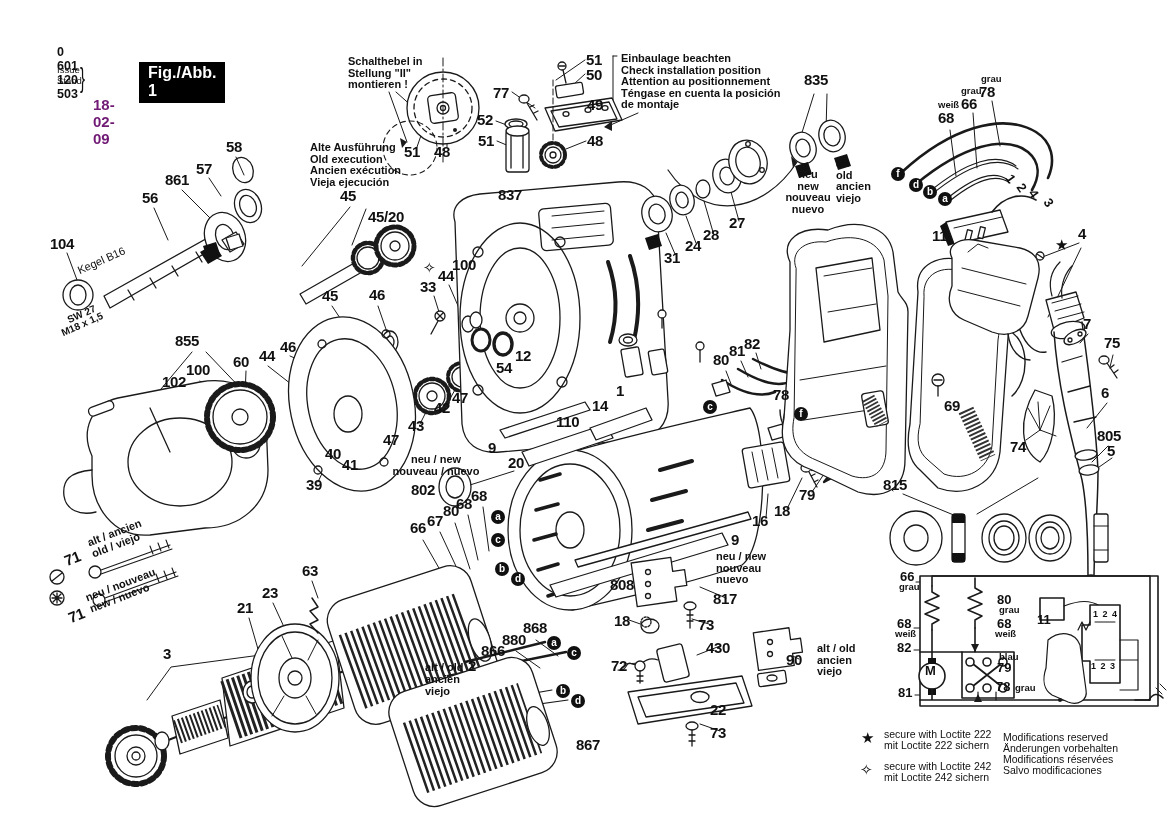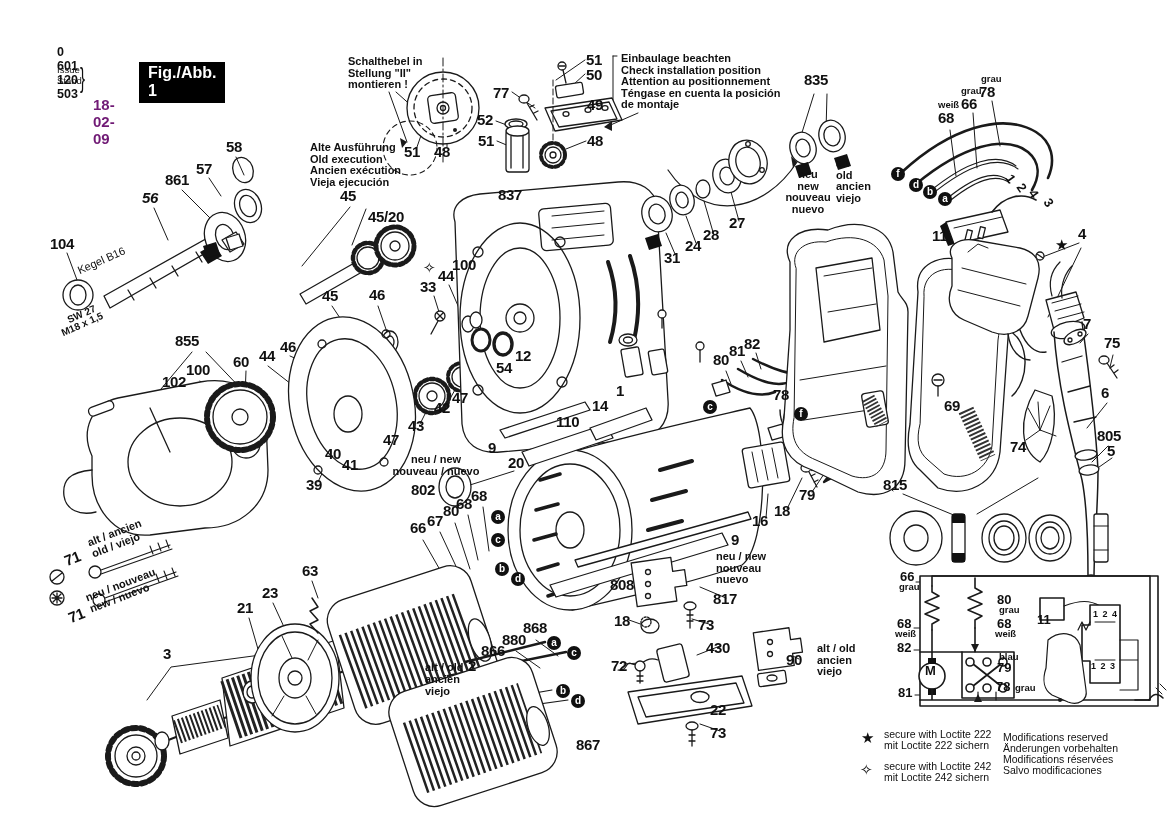--- a/index.html
+++ b/index.html
@@ -446,21 +446,21 @@
 Téngase en cuenta la posición
 de montaje</div>
       <div class="lbl num" style="left: 804px; top: 72px;">835</div>
       <div class="lbl note" style="left: 310px; top: 142px;">Alte Ausführung
 Old execution
 Ancien exécution
 Vieja ejecución</div>
       <div class="lbl num" style="left: 226px; top: 139px;">58</div>
       <div class="lbl num" style="left: 196px; top: 161px;">57</div>
       <div class="lbl num" style="left: 165px; top: 172px;">861</div>
-      <div class="lbl num" style="left: 142px; top: 190px; font-style: italic;">56</div>
+      <div class="lbl num" style="left: 142px; top: 190px;">56</div>
       <div class="lbl num" style="left: 50px; top: 236px; text-align: center;">104</div>
       <div class="lbl plain2r" style="left: 76px; top: 266px; transform: rotate(-24deg);">Kegel B16</div>
       <div class="lbl sm2" style="left: 66px; top: 316px; transform: rotate(-24deg);">SW 27</div>
       <div class="lbl sm2" style="left: 60px; top: 329px; transform: rotate(-24deg);">M18 x 1,5</div>
       <div class="lbl num" style="left: 340px; top: 188px;">45</div>
       <div class="lbl num" style="left: 368px; top: 209px;">45/20</div>
       <div class="lbl num" style="left: 175px; top: 333px;">855</div>
       <div class="lbl num" style="left: 162px; top: 374px;">102</div>
       <div class="lbl num" style="left: 186px; top: 362px;">100</div>
       <div class="lbl num" style="left: 233px; top: 354px;">60</div>

